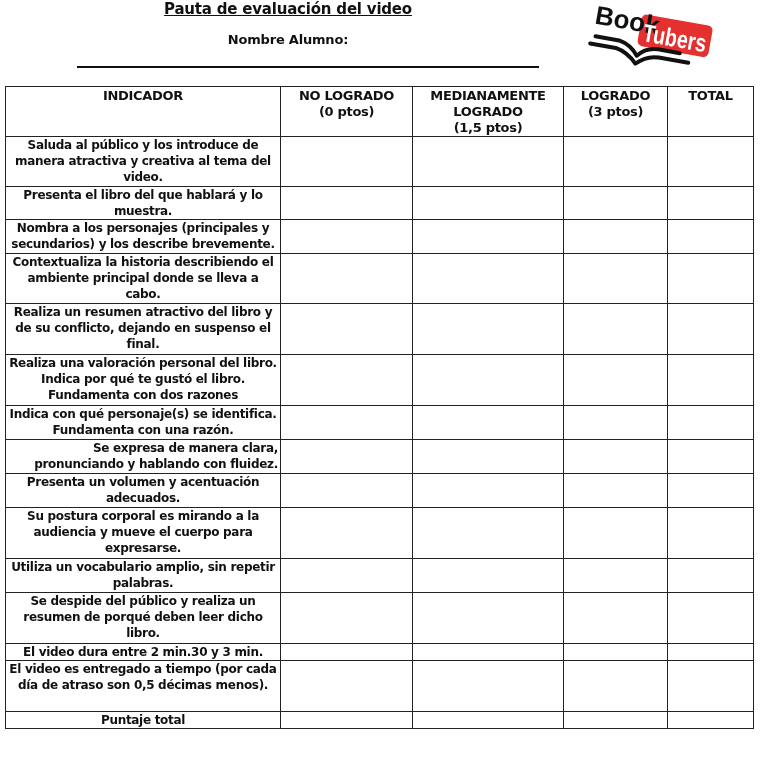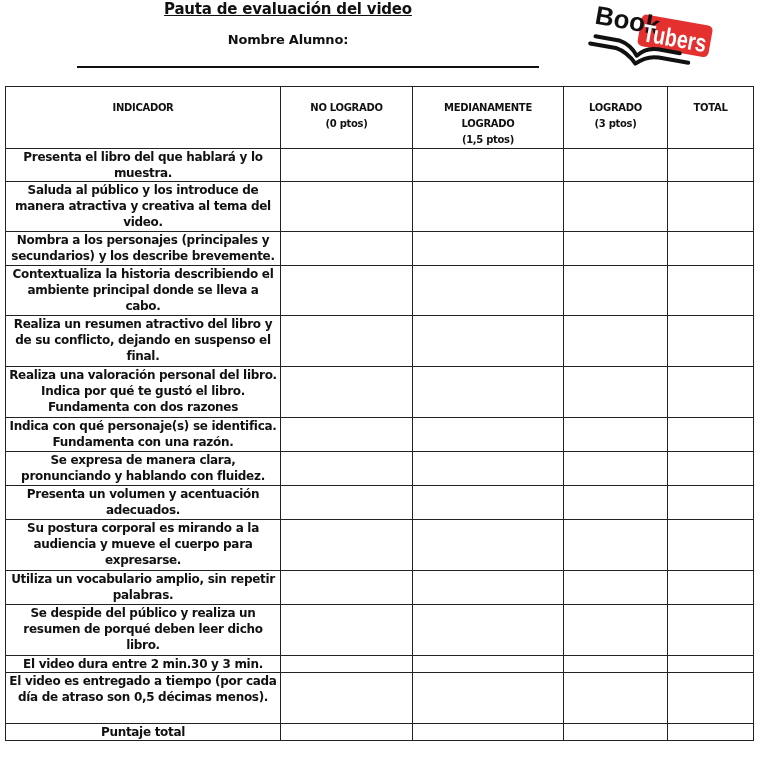--- a/index.html
+++ b/index.html
@@ -8,21 +8,21 @@
   .title { position:absolute; left:0; width:576px; top:0; text-align:center;
            font-size:15px; font-weight:bold; text-decoration:underline; letter-spacing:-0.2px; }
   .student { position:absolute; left:0; width:576px; top:32px; text-align:center;
              font-size:13px; font-weight:bold; letter-spacing:-0.2px; }
   .name-line { position:absolute; left:77px; top:66px; width:462px; height:0;
                border-top:2px solid #111; }
   .logo { position:absolute; left:578px; top:0; width:150px; height:85px; }
   table { position:absolute; left:5px; top:86px; border-collapse:collapse; table-layout:fixed; width:748px; }
   td, th { border:1.5px solid #222; padding:0 3px; vertical-align:top; text-align:center;
            font-weight:bold; font-size:12px; line-height:16px; letter-spacing:-0.3px; }
-  th { font-size:10px; padding-top:13px; }
+  th { font-size:13px; padding-top:1px; }
   col.c1 { width:275px; } col.c2 { width:132px; } col.c3 { width:151px; }
   col.c4 { width:104px; } col.c5 { width:86px; }
   tr.hdr th { height:48px; }
   td.ind { padding:0 2px; }
 </style>
 </head>
 <body>
 
 <div class="title">Pauta de evaluación del video</div>
 <div class="student">Nombre Alumno:</div>
@@ -68,28 +68,28 @@
         <div>LOGRADO</div>
         <div>(3 ptos)</div>
       </th>
       <th>
         <div>TOTAL</div>
       </th>
     </tr>
   </thead>
   <tbody id="rubric-body">
       <tr>
-        <td class="ind" style="height: 32px;">Presenta el libro del que hablará y lo muestra.</td>
+        <td class="ind" style="height: 49px;">Saluda al público y los introduce de manera atractiva y creativa al tema del video.</td>
         <td></td>
         <td></td>
         <td></td>
         <td></td>
       </tr>
       <tr>
-        <td class="ind" style="height: 49px;">Saluda al público y los introduce de manera atractiva y creativa al tema del video.</td>
+        <td class="ind" style="height: 32px;">Presenta el libro del que hablará y lo muestra.</td>
         <td></td>
         <td></td>
         <td></td>
         <td></td>
       </tr>
       <tr>
         <td class="ind" style="height: 33px; margin-left: 6px;">Nombra a los personajes (principales y secundarios) y los describe brevemente.</td>
         <td></td>
         <td></td>
         <td></td>
@@ -117,21 +117,21 @@
         <td></td>
       </tr>
       <tr>
         <td class="ind" style="height: 33px;">Indica con qué personaje(s) se identifica. Fundamenta con una razón.</td>
         <td></td>
         <td></td>
         <td></td>
         <td></td>
       </tr>
       <tr>
-        <td class="ind" style="height: 33px;">Se expresa de manera clara, pronunciando y hablando con fluidez.</td>
+        <td class="ind" style="height: 33px; text-align: right;">Se expresa de manera clara, pronunciando y hablando con fluidez.</td>
         <td></td>
         <td></td>
         <td></td>
         <td></td>
       </tr>
       <tr>
         <td class="ind" style="height: 33px;">Presenta un volumen y acentuación adecuados.</td>
         <td></td>
         <td></td>
         <td></td>

